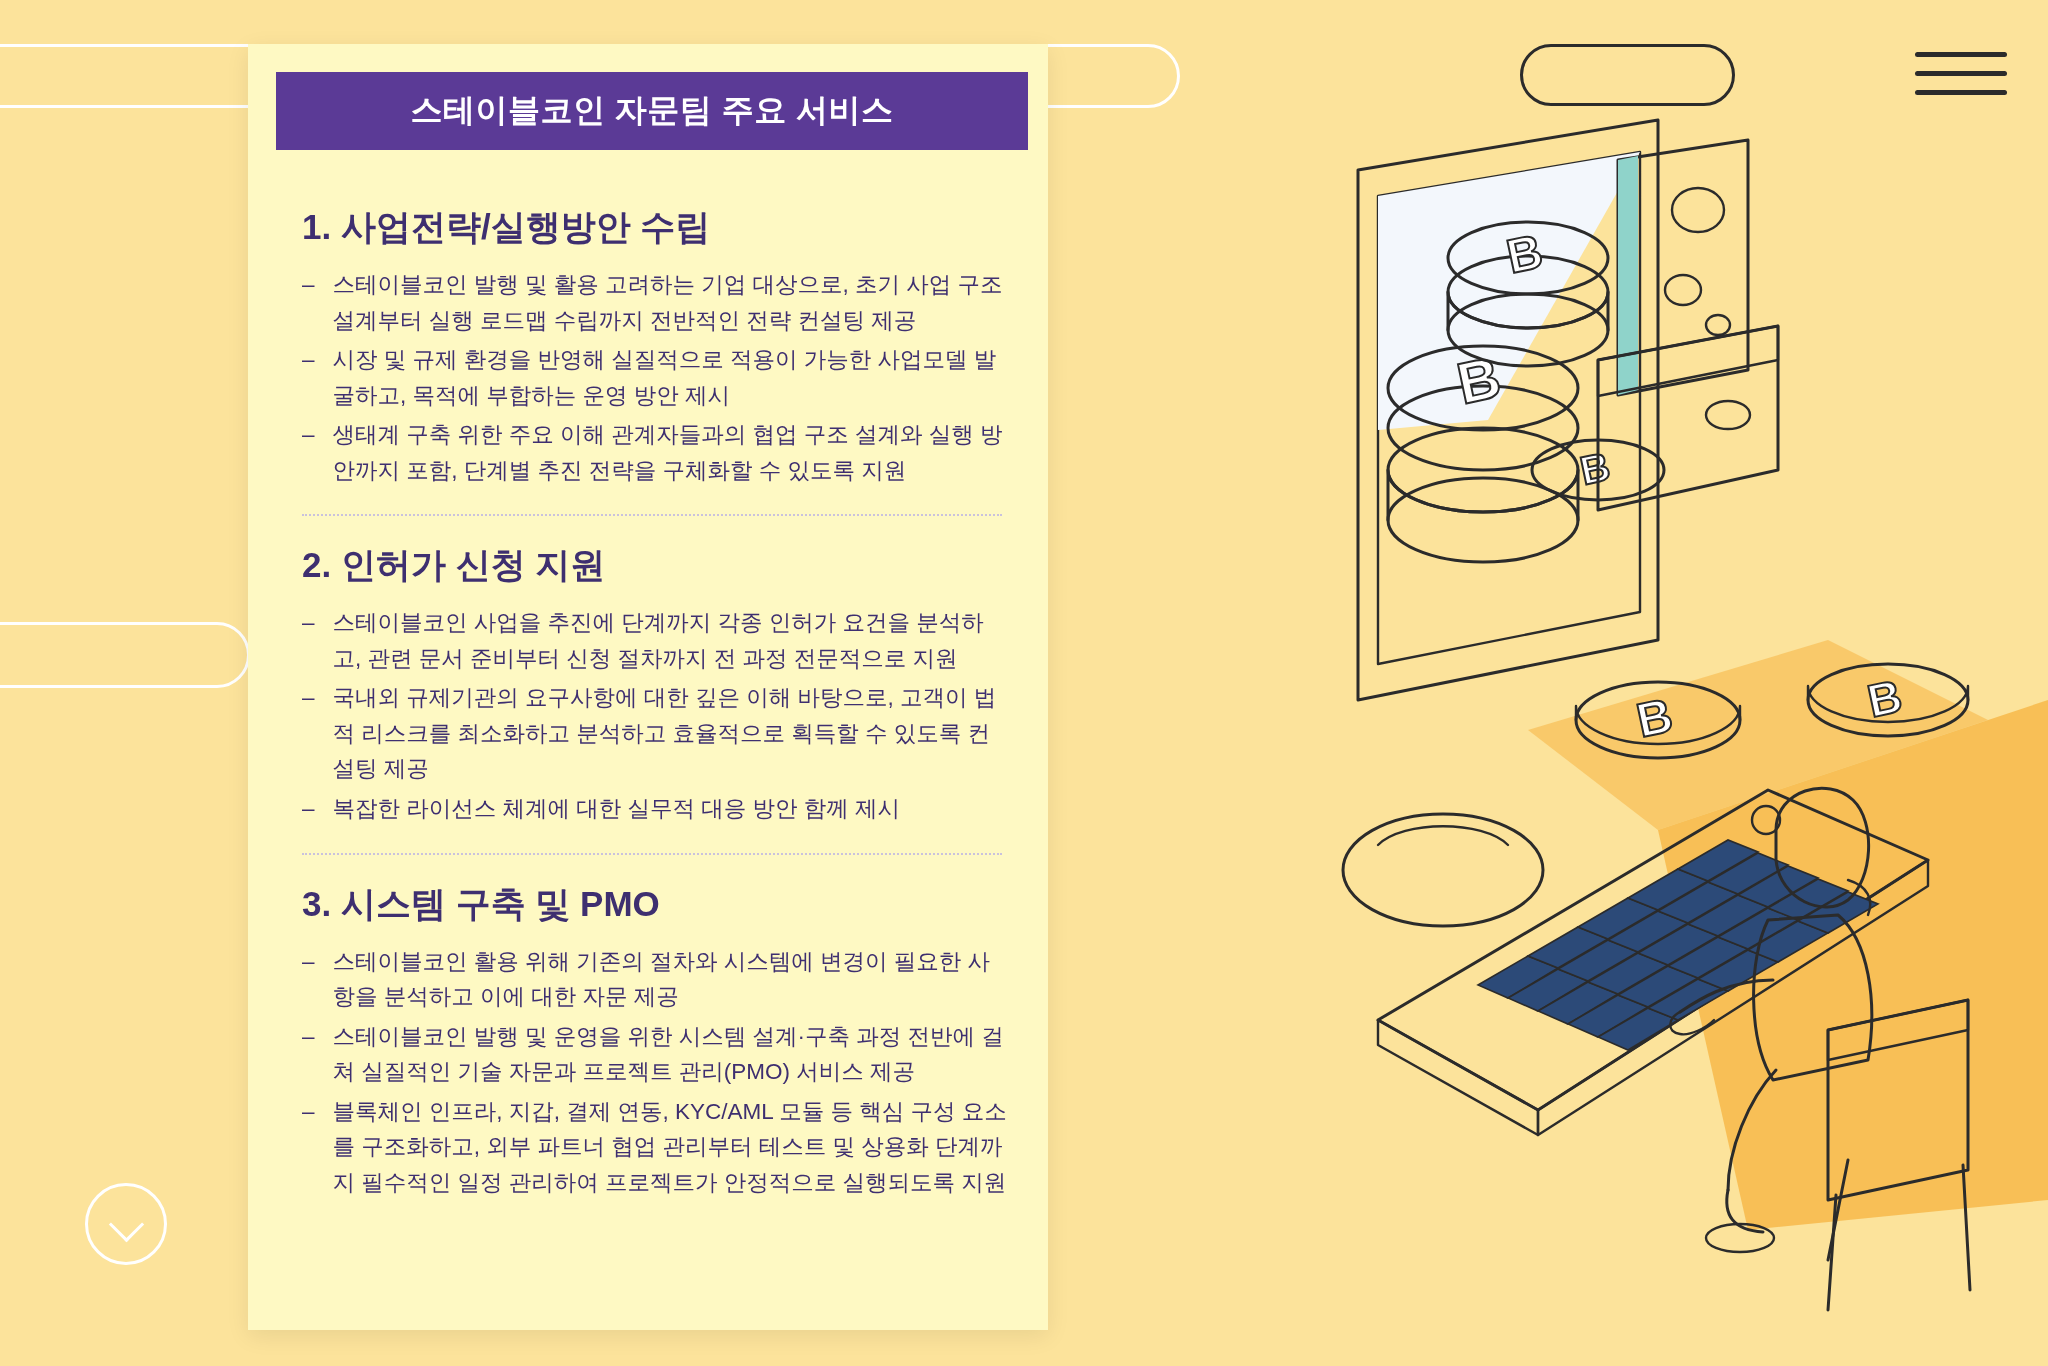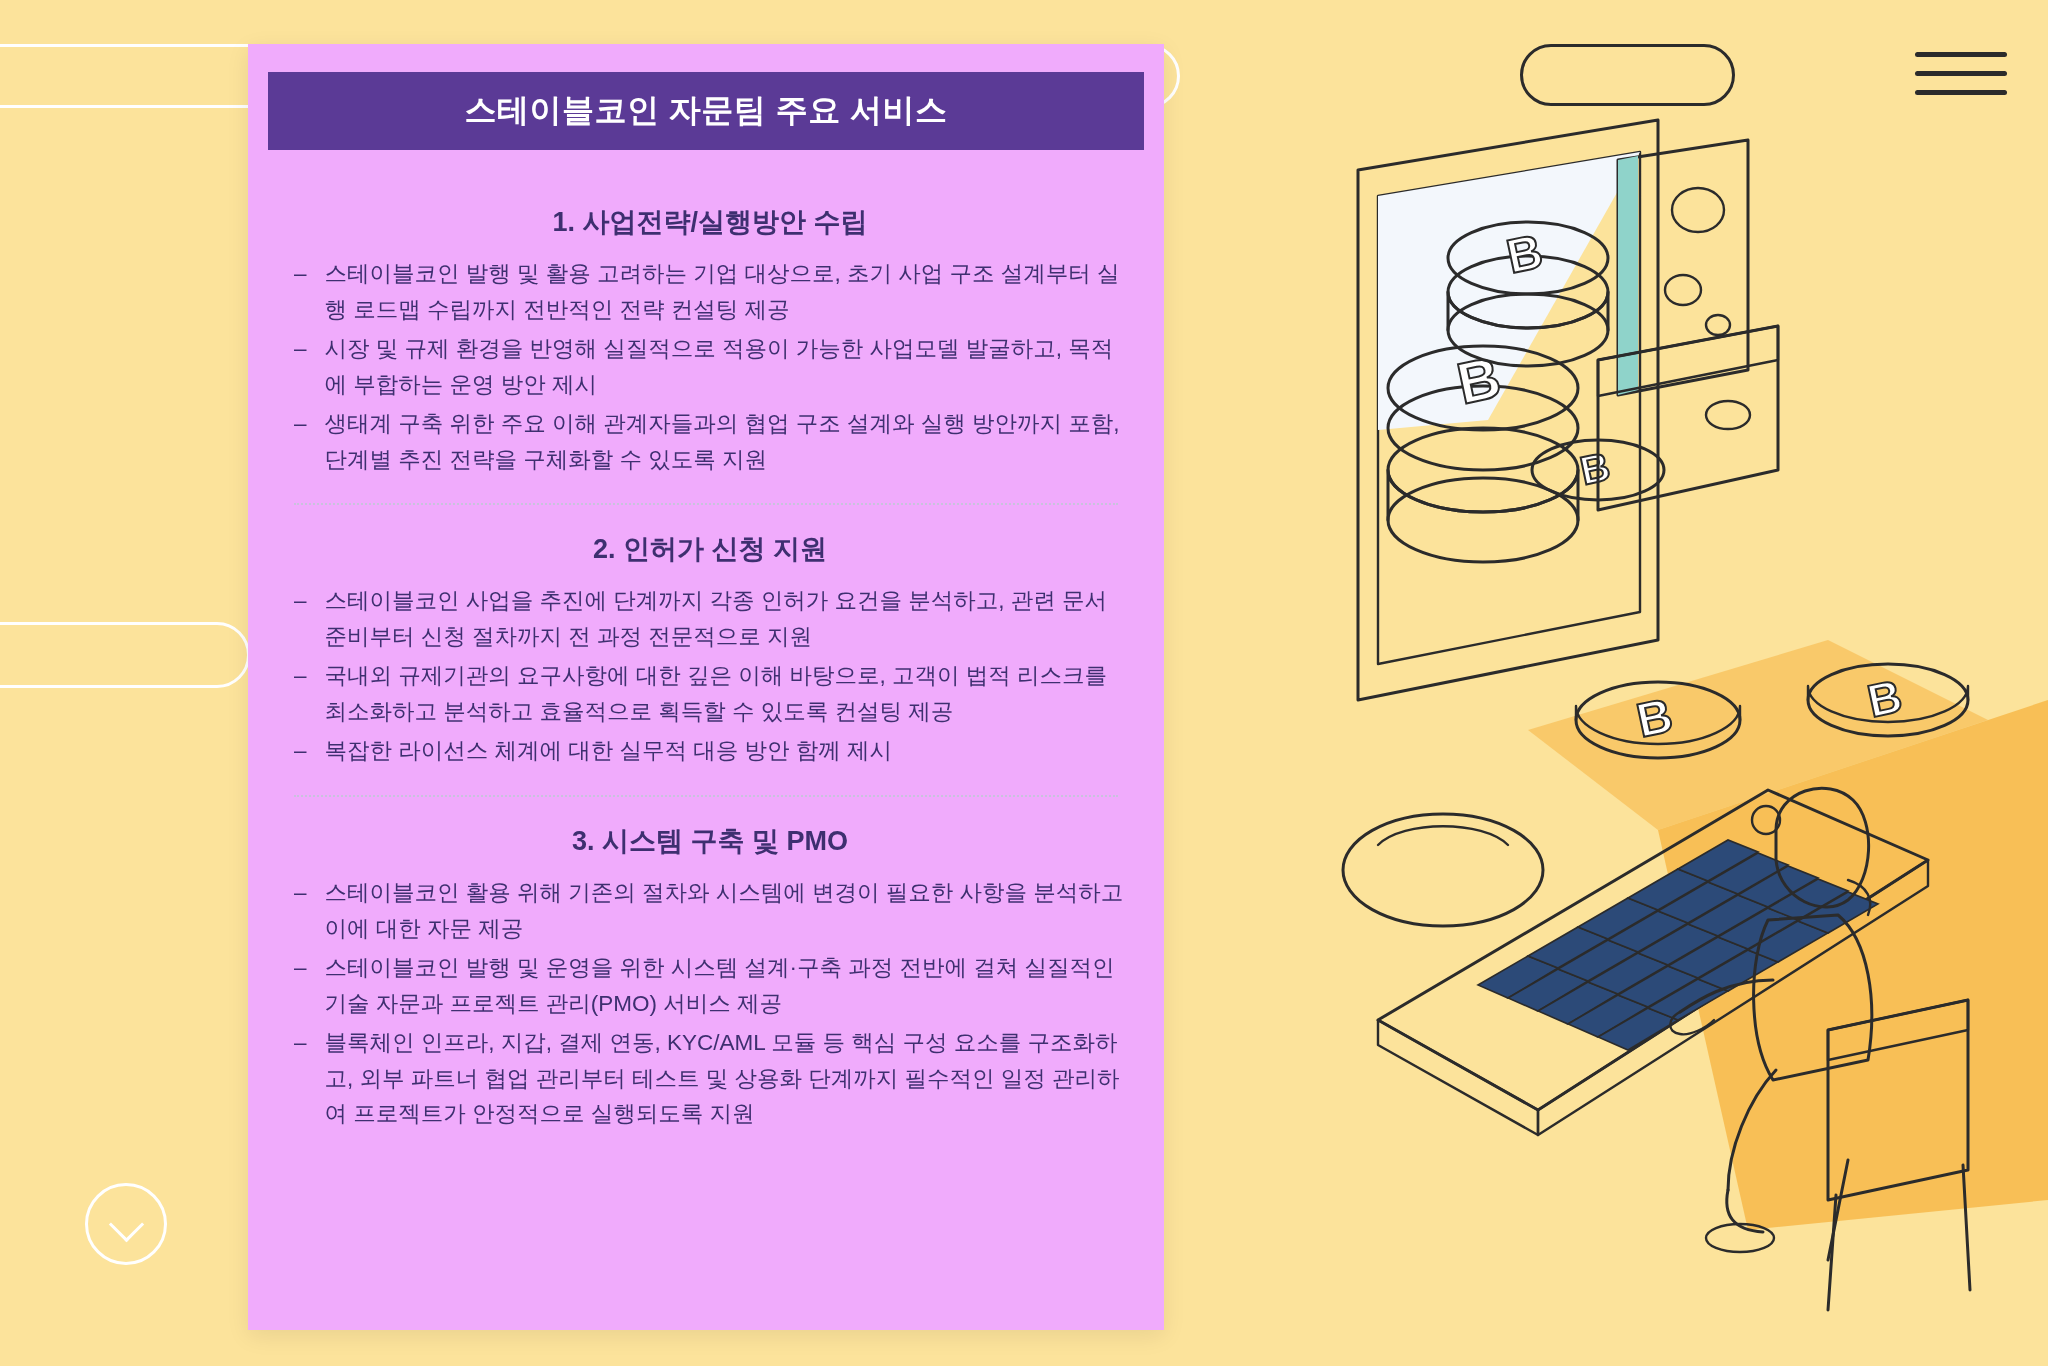--- a/index.html
+++ b/index.html
@@ -74,49 +74,49 @@
     top: 0;
     width: 820px;
     height: 1366px;
   }
 
   
   .card {
     position: absolute;
     left: 248px;
     top: 44px;
-    width: 916px;
+    width: 800px;
     height: 1286px;
-    background: #f0abfc;
+    background: #fef9c3;
     box-shadow: 0 6px 22px rgba(0,0,0,0.08);
     box-sizing: border-box;
+    padding-left: 8px;
   }
   .card-header {
     background: #5B3A96;
     height: 78px;
     margin: 28px 20px 0 20px;
     display: flex;
     align-items: center;
     justify-content: center;
   }
   .card-header .title {
     color: #ffffff;
     font-size: 32px;
     font-weight: bold;
     letter-spacing: 0.5px;
   }
   .card-body {
     padding: 28px 38px 0 38px;
   }
   .section-title {
     color: #3E2F70;
-    font-size: 27px;
+    font-size: 35px;
     font-weight: bold;
     margin: 26px 0 16px 8px;
-    text-align: center;
   }
   .bullets { margin: 0; padding: 0; list-style: none; }
   .bullet {
     display: flex;
     align-items: flex-start;
     color: #3E2F70;
     font-size: 22.5px;
     line-height: 1.58;
     margin-bottom: 4px;
     padding-left: 8px;

